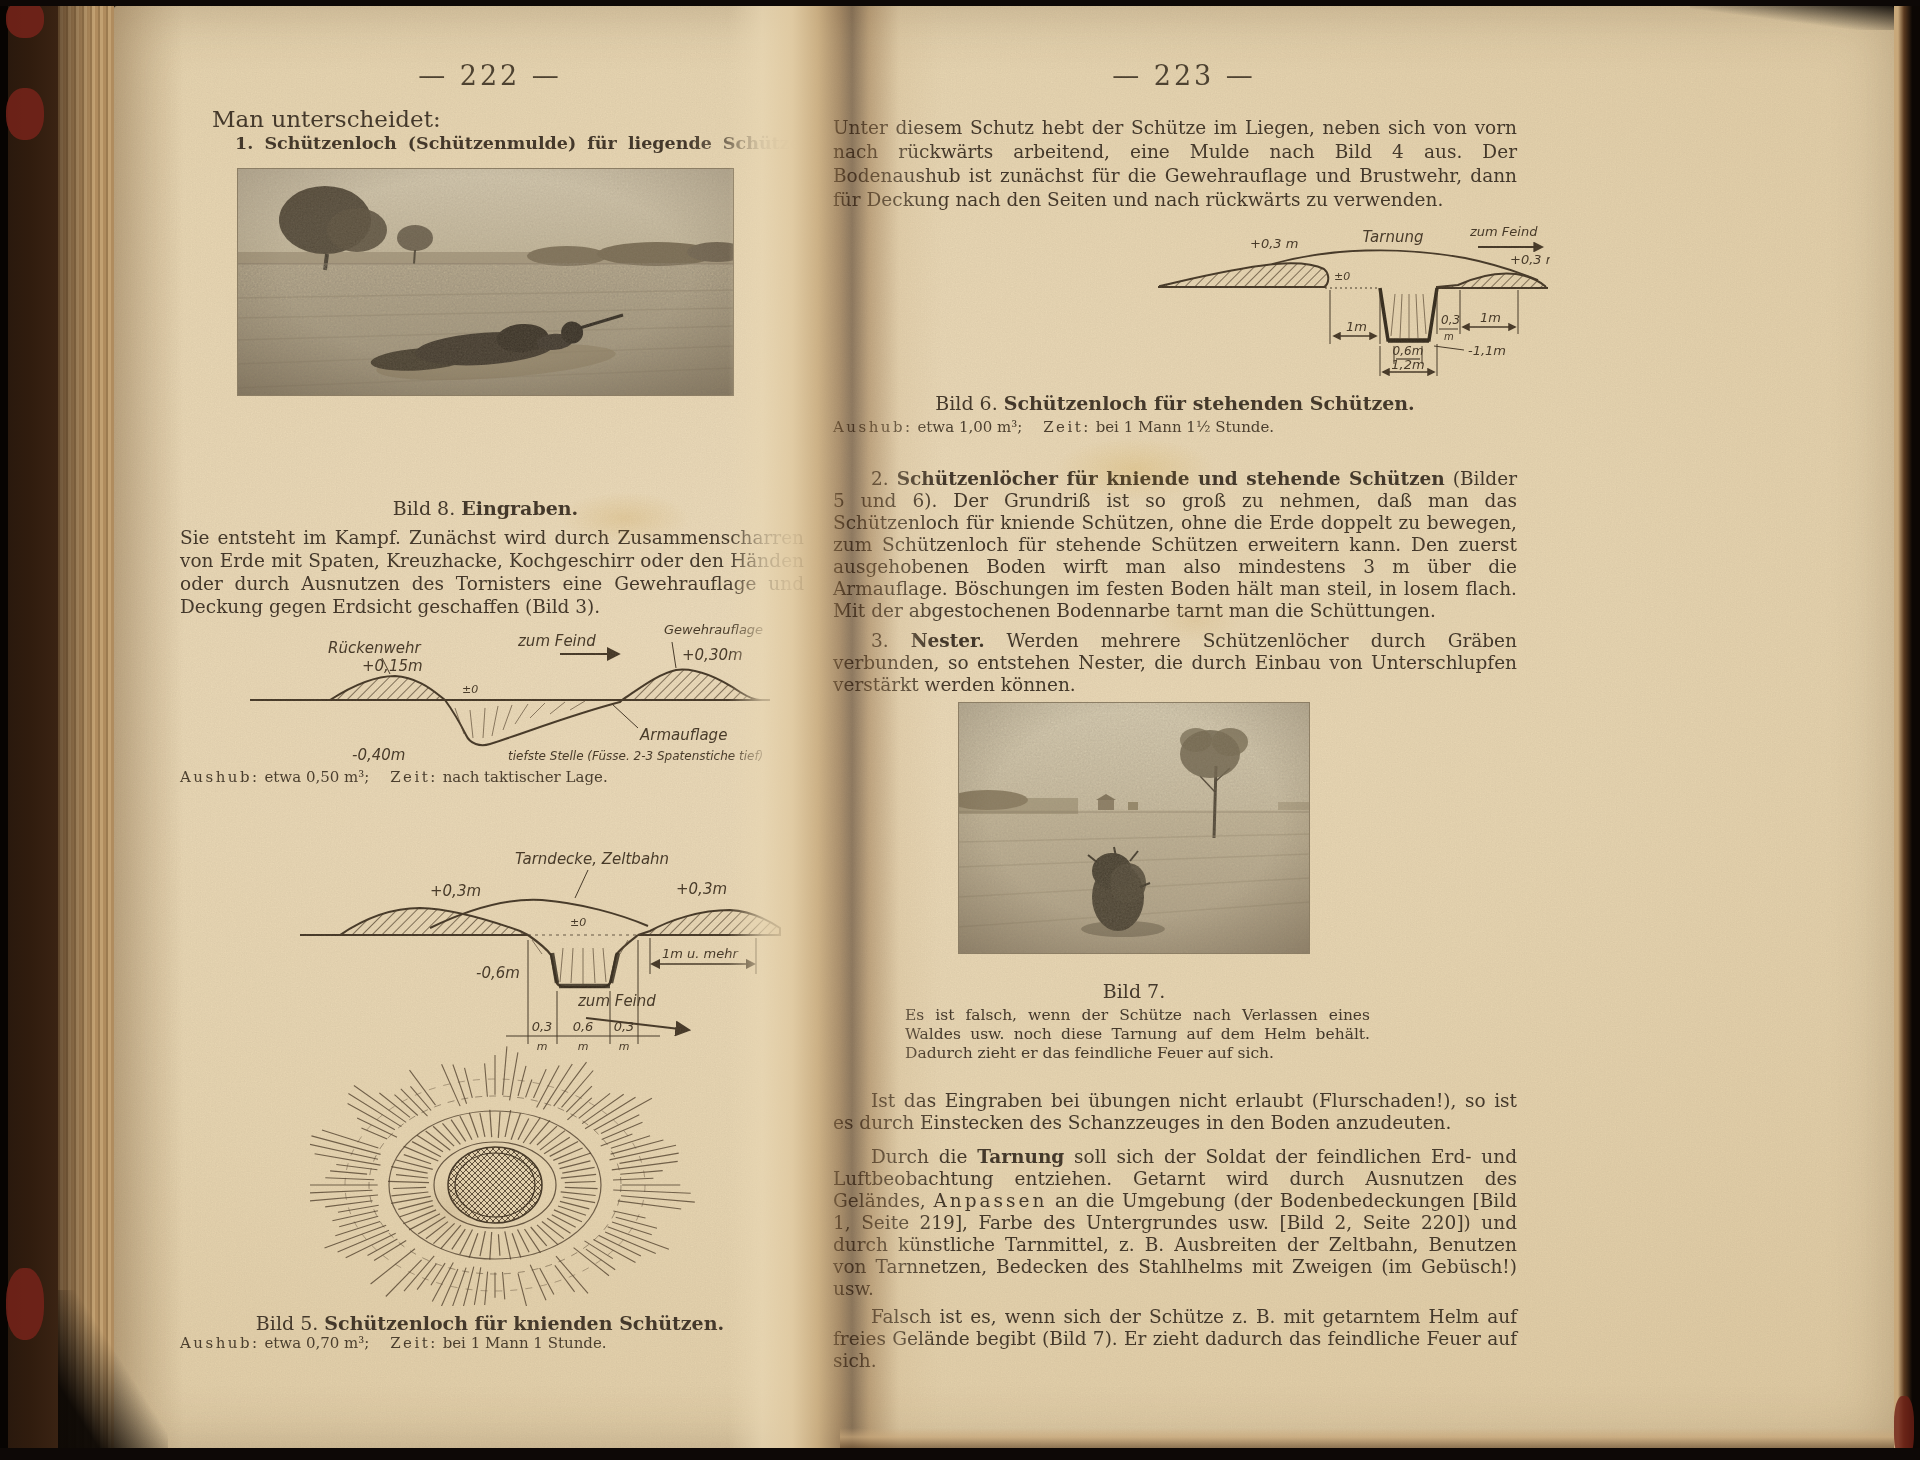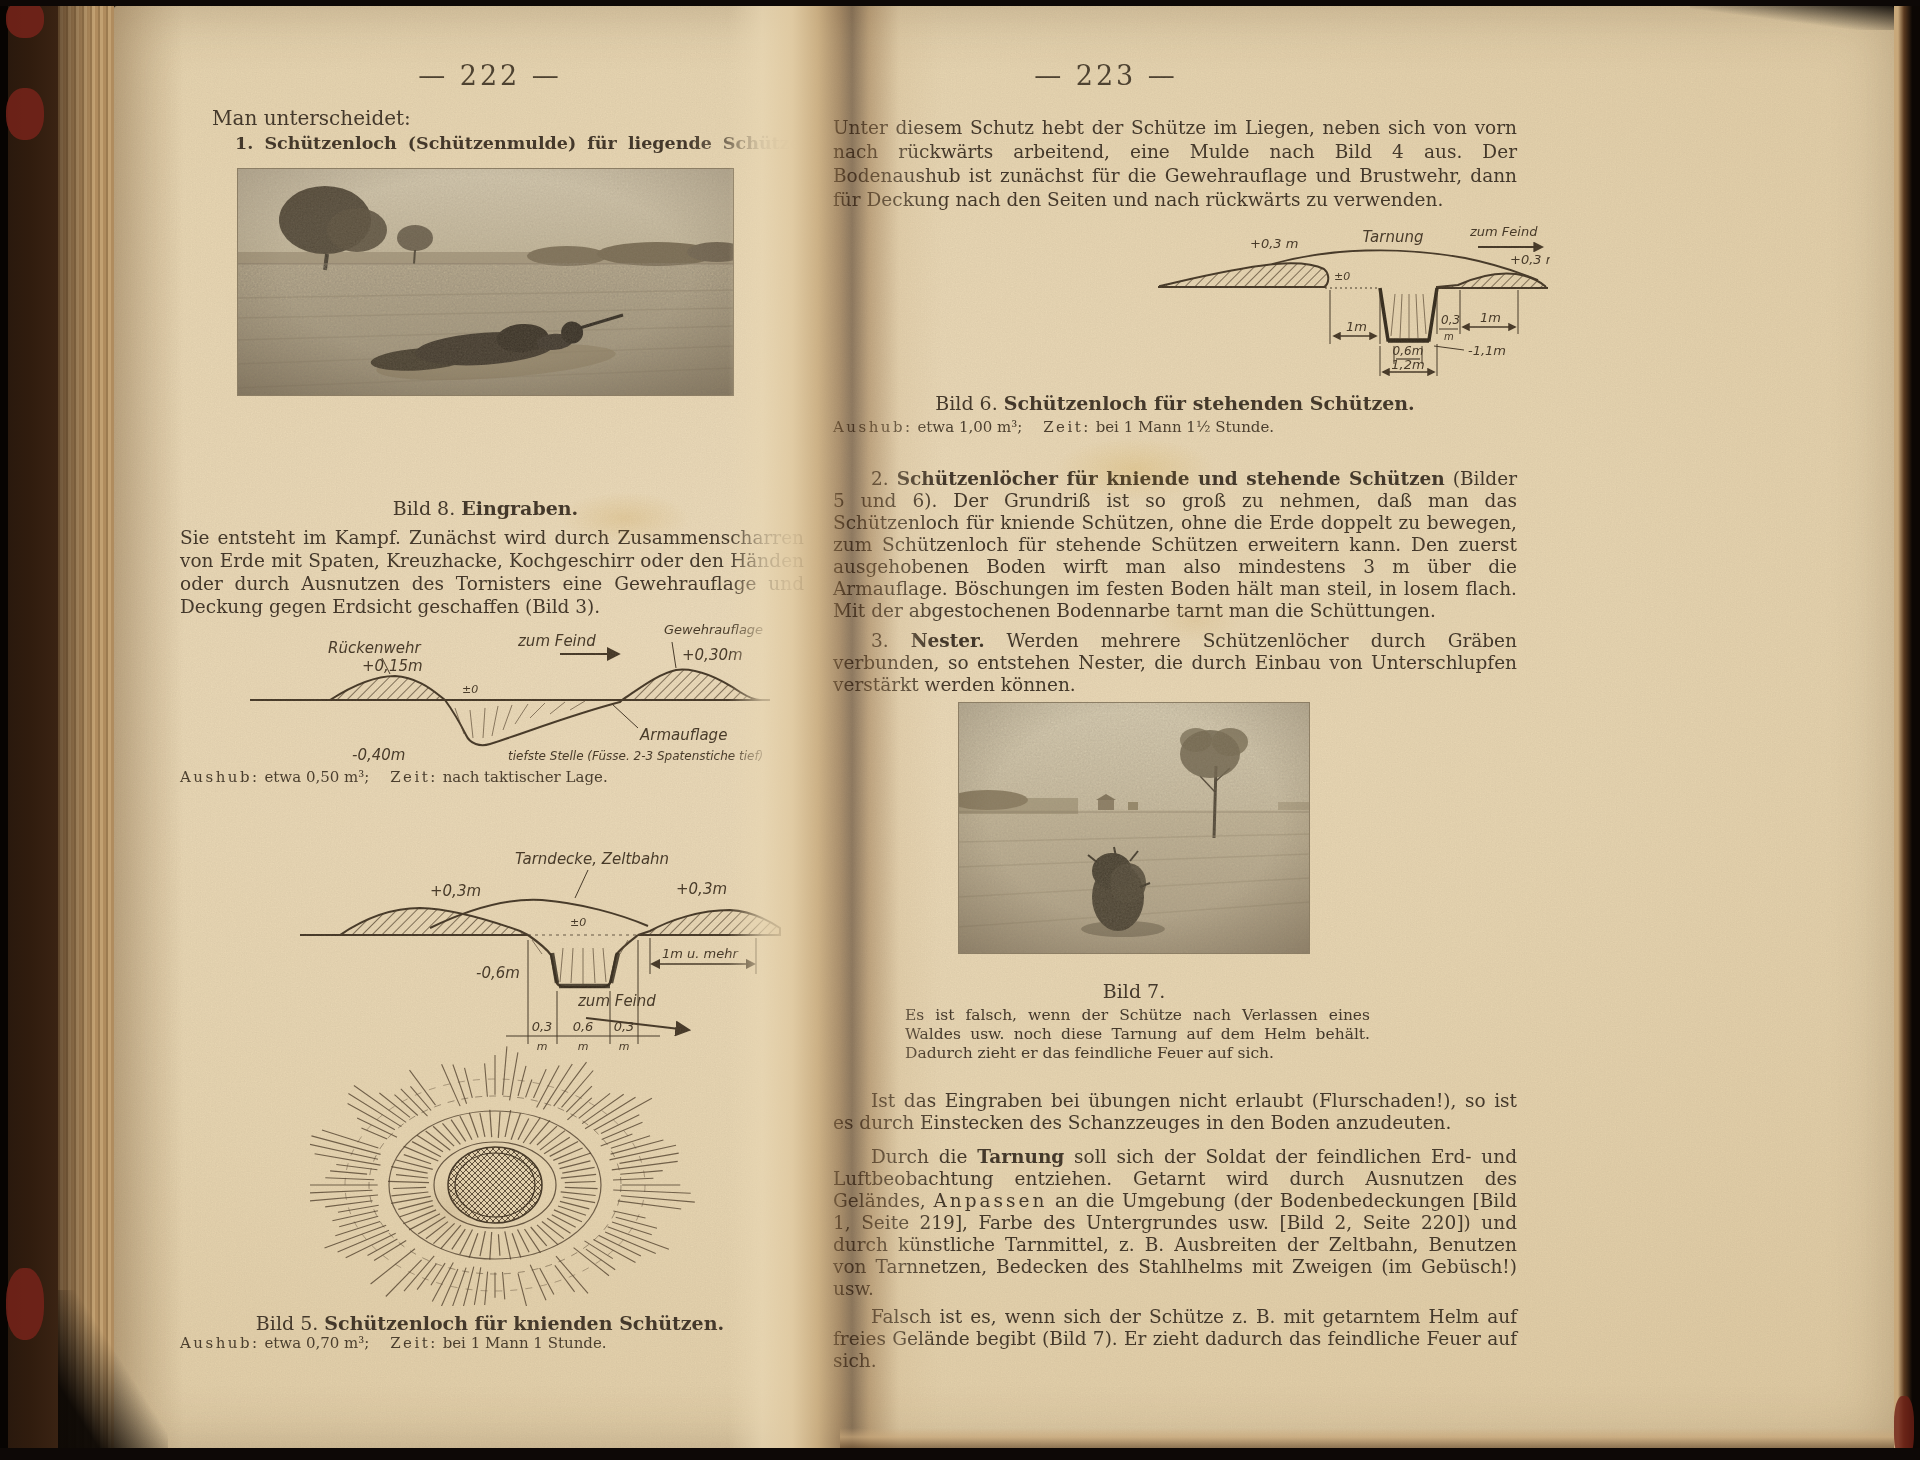--- a/index.html
+++ b/index.html
@@ -24,21 +24,21 @@
   .bottom-stack{left:840px;top:1428px;width:1054px;height:20px;z-index:56;opacity:.65;
     background:linear-gradient(0deg,#6b4f30 0%,#caa87a 55%,rgba(202,168,122,0) 100%)}
   .corner-bl{left:58px;top:1290px;width:110px;height:170px;z-index:57;background:linear-gradient(to bottom left,rgba(10,6,3,0) 42%,rgba(10,6,3,.95) 78%)}
   .corner-tr{left:1690px;top:0;width:230px;height:30px;z-index:57;background:linear-gradient(to top right,rgba(8,5,3,0) 35%,rgba(8,5,3,.9) 85%)}
   .gutter{left:728px;top:6px;width:214px;height:1444px;z-index:50;pointer-events:none;
     background:linear-gradient(90deg,rgba(232,214,178,0) 0%,rgba(232,214,178,.72) 16%,rgba(224,202,162,.92) 30%,rgba(198,168,122,.78) 42%,rgba(124,90,54,.55) 52%,rgba(62,38,20,.52) 58%,rgba(142,106,66,.46) 66%,rgba(206,181,141,.26) 80%,rgba(232,214,178,0) 100%)}
   .stain{z-index:40;pointer-events:none;border-radius:50%}
   .noise{z-index:30;pointer-events:none}
   .content{z-index:10}
   .hdr{font-size:27px;letter-spacing:3px;text-align:center;color:#453a2a}
-  .intro{font-size:20px}
+  .intro{font-size:23px}
   .h1{font-size:17.5px;font-weight:bold;white-space:nowrap;overflow:hidden;word-spacing:5px;
       -webkit-mask-image:linear-gradient(90deg,#000 78%,transparent 98%);mask-image:linear-gradient(90deg,#000 78%,transparent 98%)}
   .body{font-size:18.5px;line-height:23px;text-align:justify}
   .rbody{line-height:22px}
   .ind{text-indent:38px}
   .cap{font-size:19px;text-align:center}
   .capsub{font-size:17.5px;text-align:center}
   .stats{font-size:15px;color:#423627}
   .sp{letter-spacing:2.5px}
   .gap{display:inline-block;width:16px}
@@ -445,21 +445,21 @@
       <b>Schützenloch für knienden Schützen.</b>
     </div>
     <div class="stats">
       <span class="sp">Aushub:</span>
       <span>etwa 0,70 m³;</span><span class="gap"></span>
       <span class="sp">Zeit:</span>
       <span>bei 1 Mann 1 Stunde.</span>
     </div>
   </div>
 
-  <div class="abs content hdr" style="left:996px;top:60px;width:220px">—  223  —</div>
+  <div class="abs content hdr" style="left:1074px;top:60px;width:220px">—  223  —</div>
 
   <p class="abs content body rbody" style="left:833px;top:116px;width:684px;line-height:24px">Unter diesem Schutz hebt der Schütze im Liegen, neben sich von vorn nach rückwärts arbeitend, eine Mulde nach Bild 4 aus. Der Bodenaushub ist zunächst für die Gewehrauflage und Brustwehr, dann für Deckung nach den Seiten und nach rückwärts zu verwenden.</p>
 
   <svg class="abs content" style="left:1150px;top:222px" width="400" height="158" viewBox="0 0 400 158">
     <defs>
       <pattern id="p6" width="7" height="7" patternUnits="userSpaceOnUse" patternTransform="rotate(45)">
         <line x1="0" y1="0" x2="0" y2="7" stroke="#4a3a28" stroke-width="1.4"></line>
       </pattern>
       <marker id="ar6" viewBox="0 0 10 10" refX="8" refY="5" markerWidth="6" markerHeight="6" orient="auto-start-reverse">
           <path d="M0,0L10,5L0,10z" fill="#3f3222"></path>

